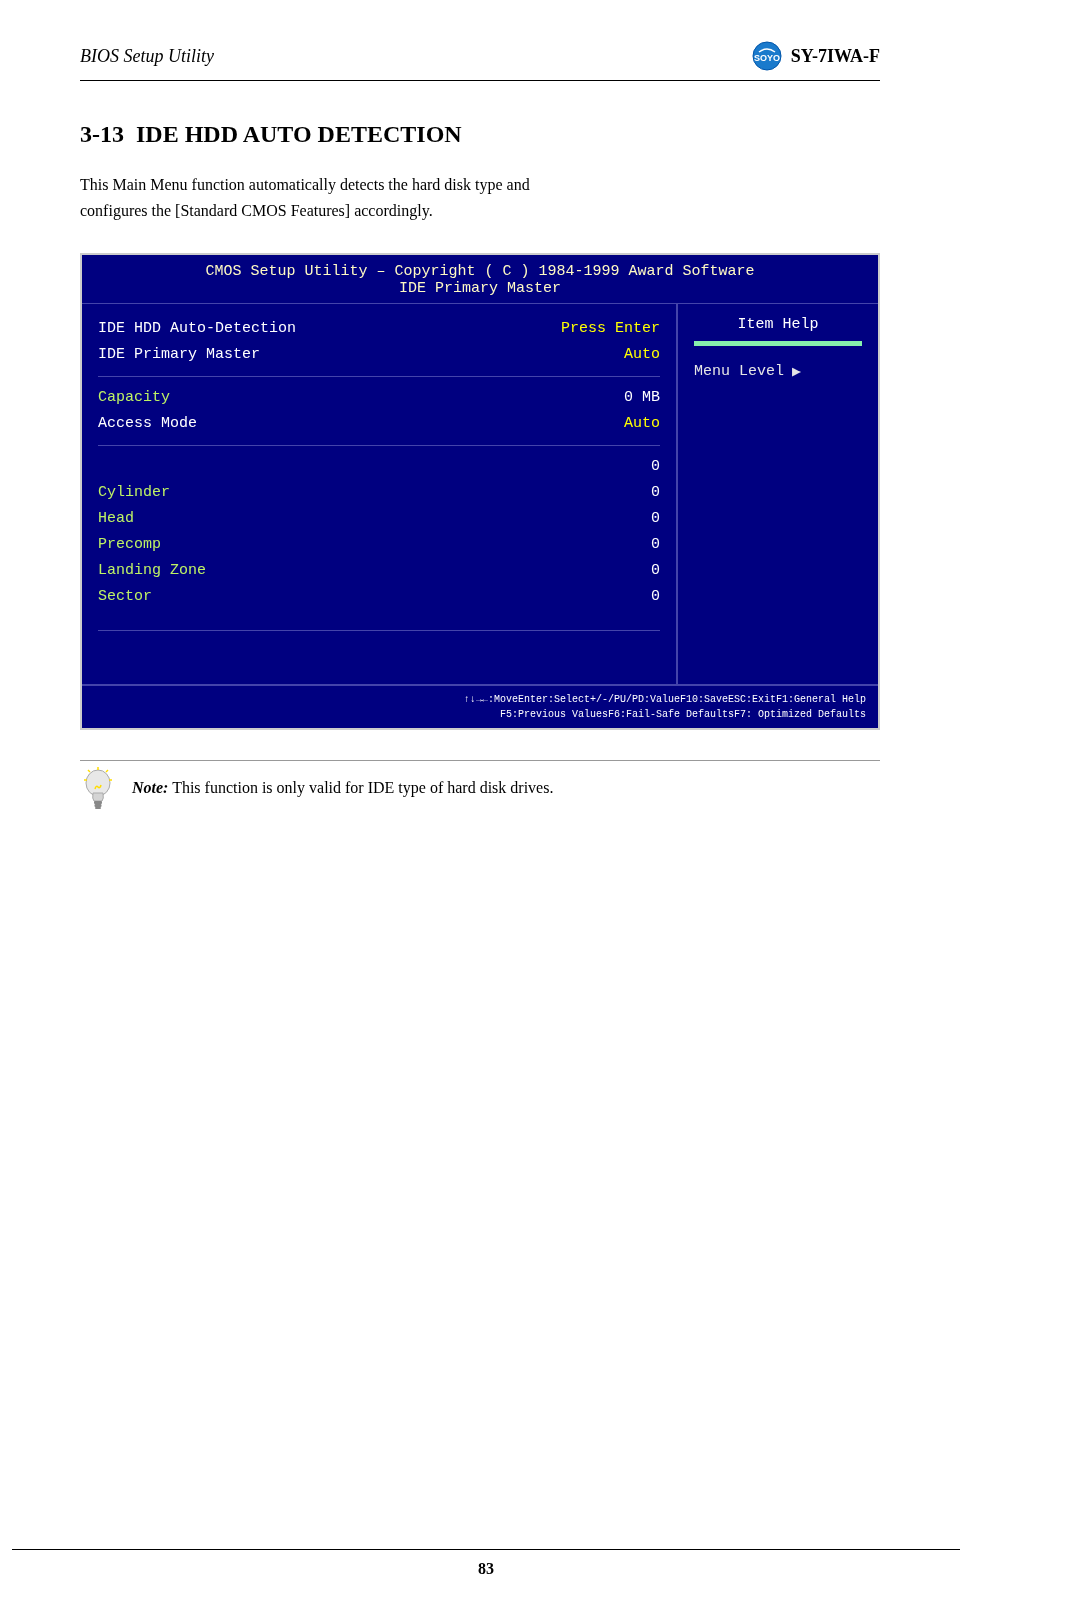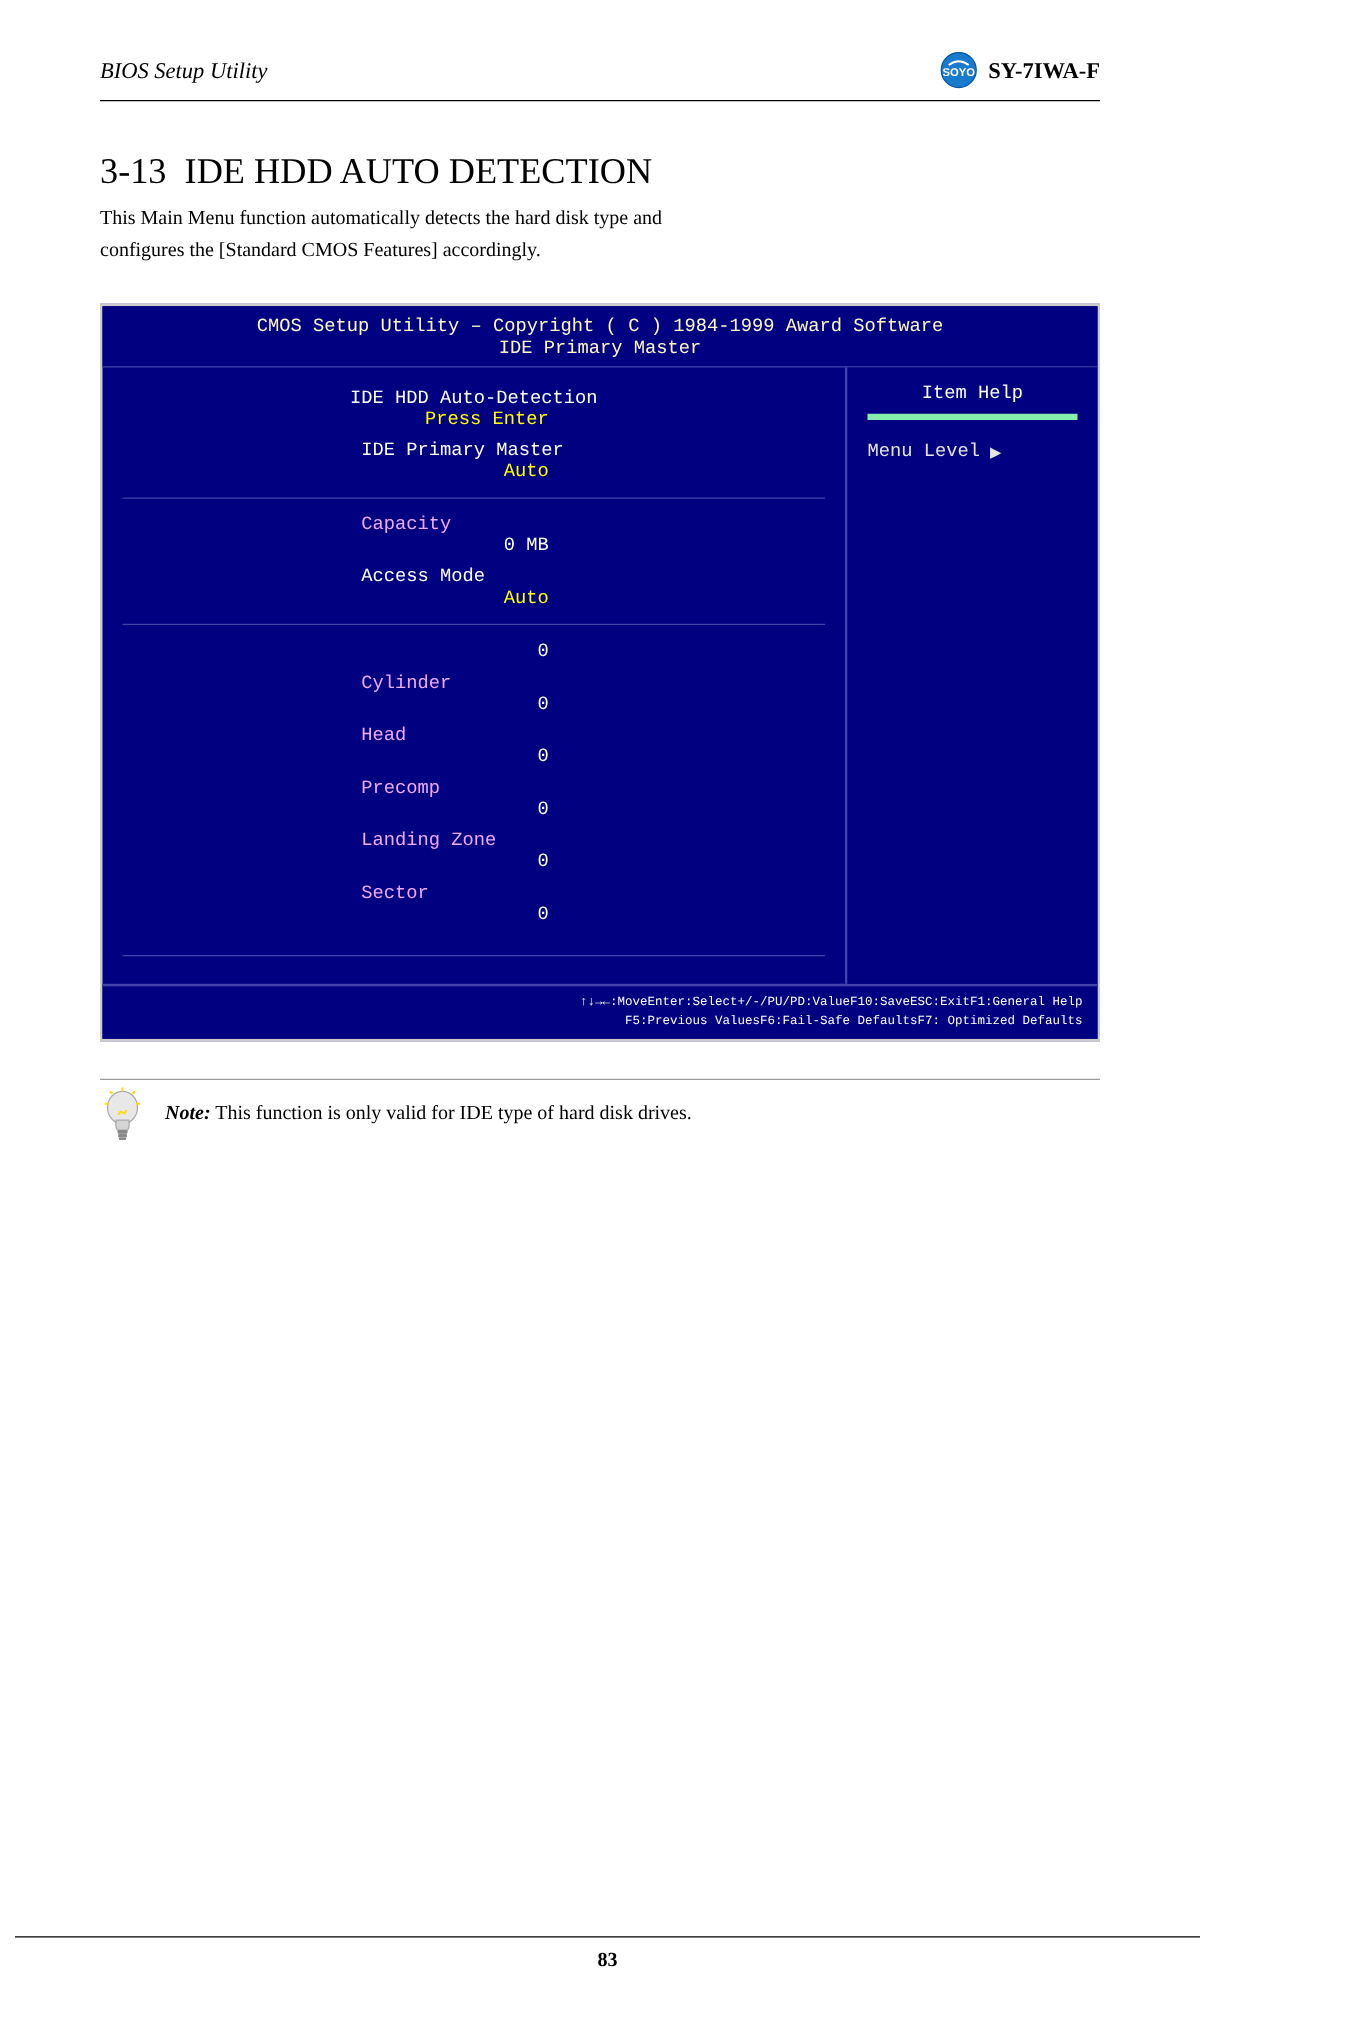--- a/index.html
+++ b/index.html
@@ -46,23 +46,23 @@
       height: 32px;
     }
 
     .header-product {
       font-weight: bold;
       font-size: 18px;
     }
 
     
     .section-heading {
-      font-size: 29px;
-      font-weight: normal;
-      margin-bottom: 8px;
+      font-size: 24px;
+      font-weight: bold;
+      margin-bottom: 24px;
     }
 
     .section-description {
       font-size: 16px;
       line-height: 1.6;
       margin-bottom: 30px;
     }
 
     
     .bios-screen {
@@ -103,33 +103,32 @@
 
     .bios-sidebar {
       width: 200px;
       padding: 12px 16px;
       background: #000080;
     }
 
     .bios-row {
       display: flex;
       justify-content: space-between;
-      align-items: center;
+      align-items: flex-start;
       padding: 4px 0;
       min-height: 26px;
-      flex-direction: column;
     }
 
     .bios-row .label {
       color: #ffffff;
       min-width: 180px;
     }
 
     .bios-row .label.cyan {
-      color: #f0abfc;
+      color: #bef264;
     }
 
     .bios-row .value {
       color: #ffff00;
       text-align: right;
       min-width: 120px;
     }
 
     .bios-row .value.white {
       color: #ffffff;

